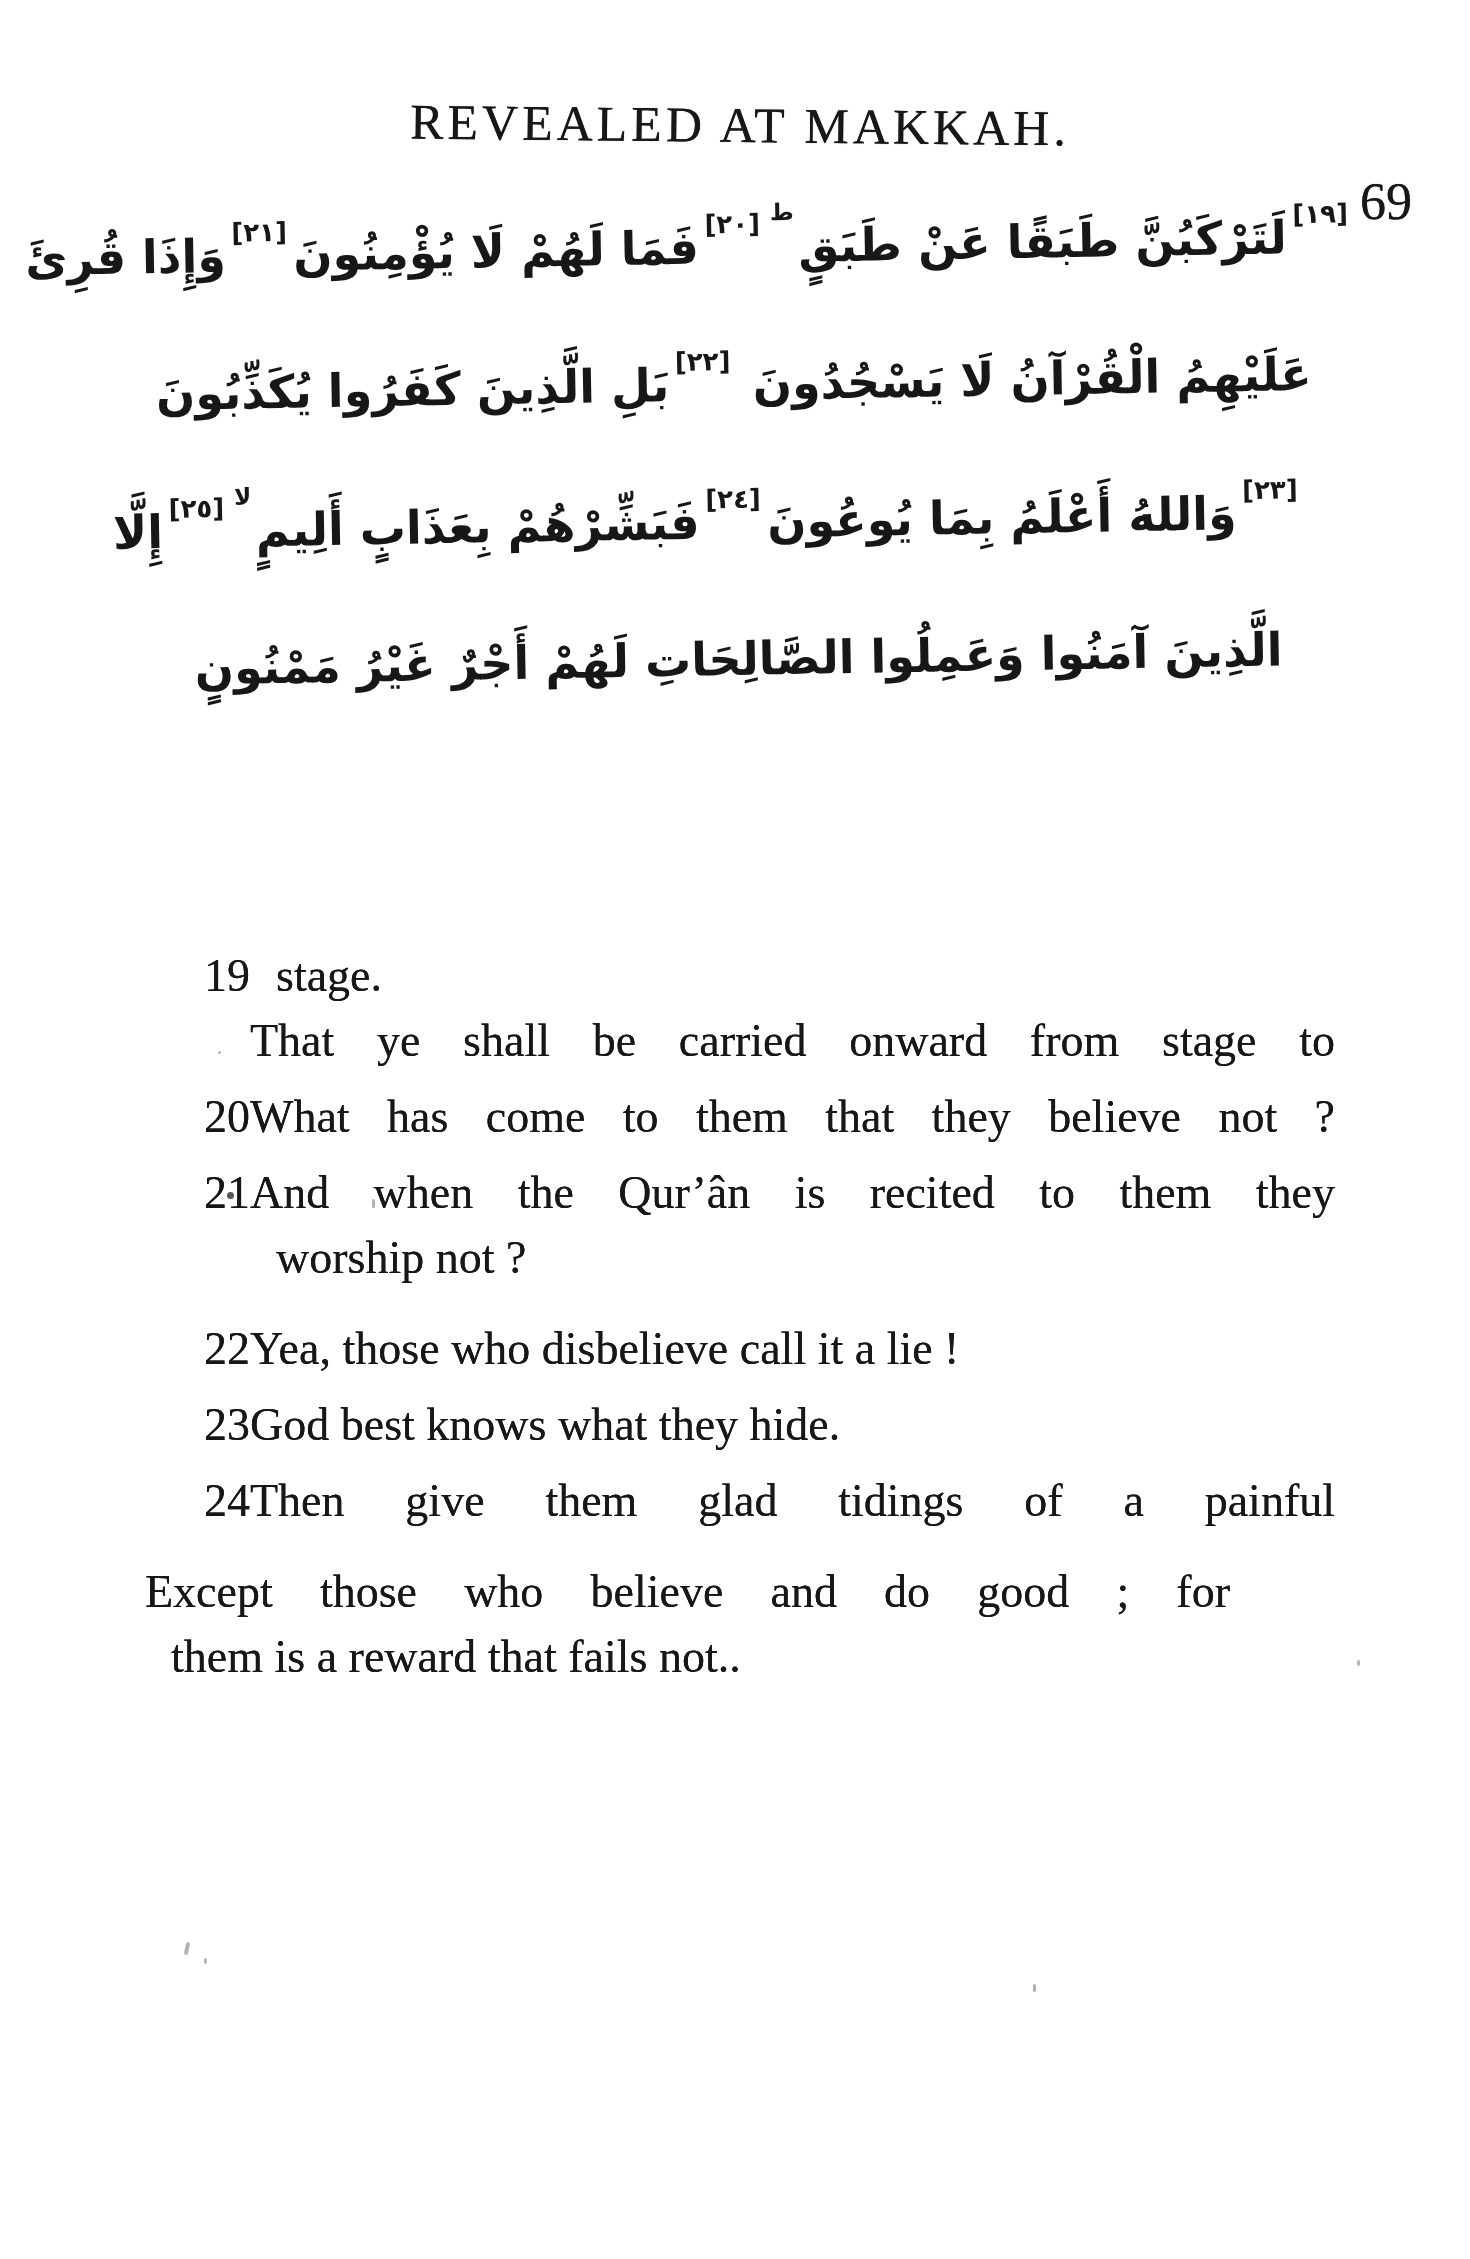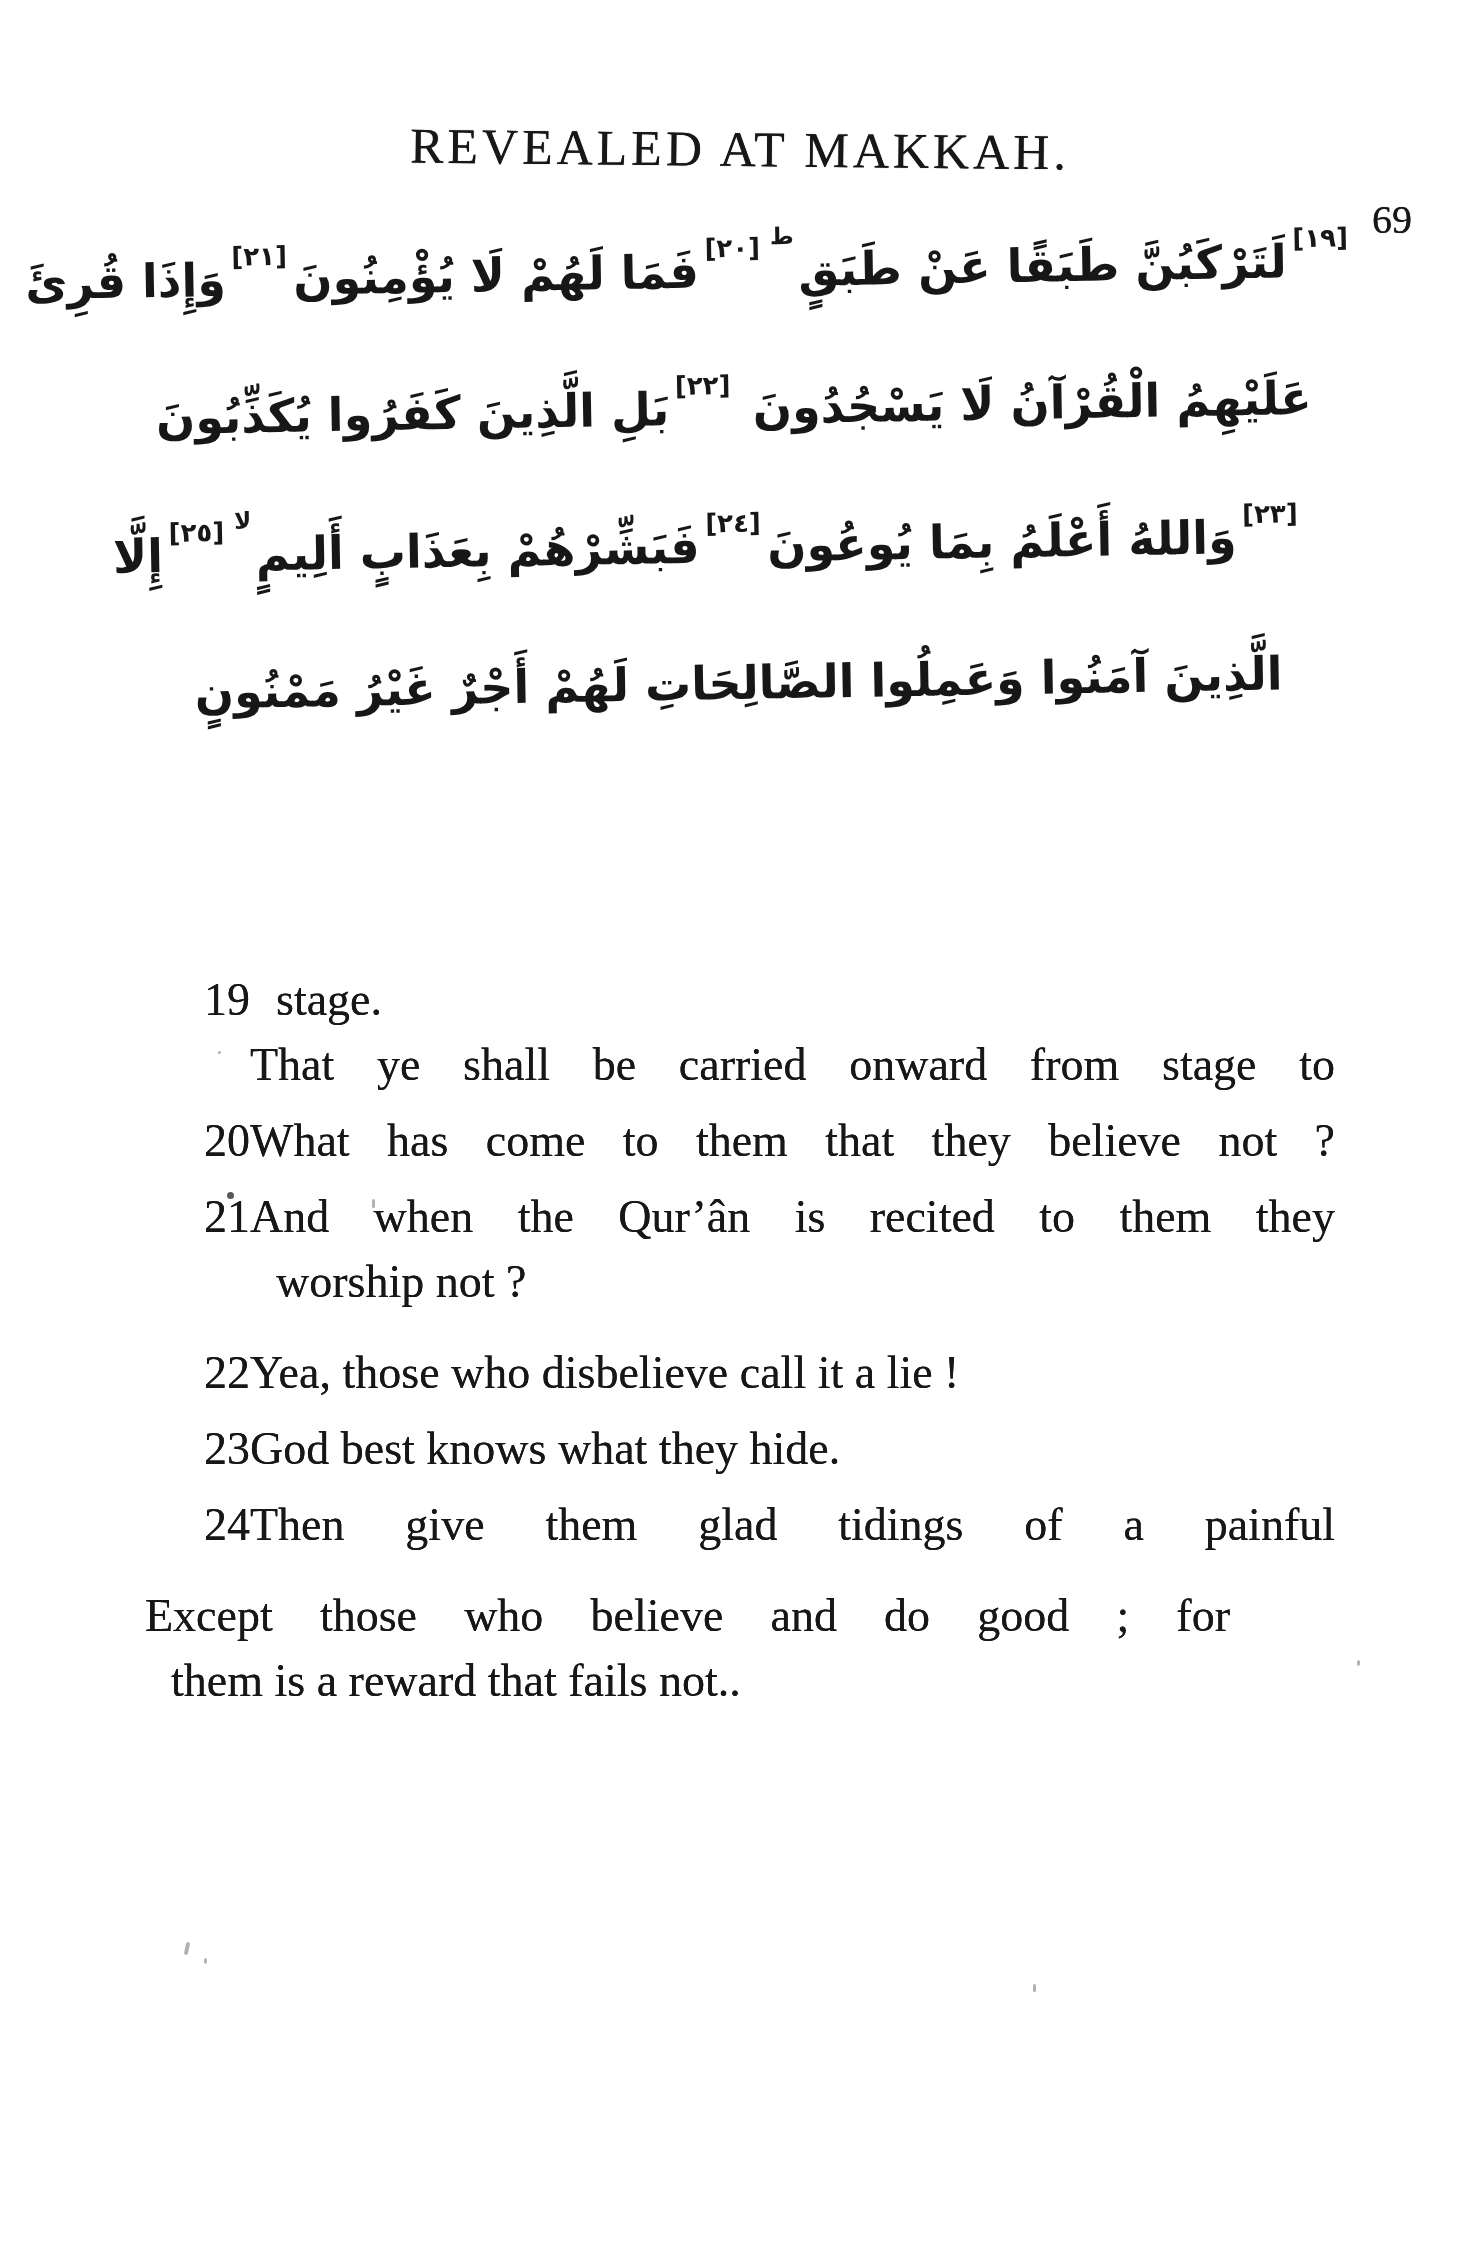--- a/index.html
+++ b/index.html
@@ -18,36 +18,36 @@
   .page {
     position: relative;
     width: 100%;
     height: 100%;
   }
 
   
   .runhead {
     position: relative;
     margin: 0 135px 0 145px;
-    padding-top: 120px;
+    padding-top: 96px;
     height: 78px;
   }
   .title {
     text-align: center;
     font-size: 50px;
     letter-spacing: 4px;
     white-space: nowrap;
     transform: rotate(0.6deg);
     text-shadow: 0 0 0.7px currentColor;
   }
   .pagenum {
     position: absolute;
-    top: 196px;
+    top: 172px;
     right: 58px;
-    font-size: 40px;
+    font-size: 52px;
     text-shadow: 0 0 0.7px currentColor;
   }
 
   
   .arabic {
     direction: rtl;
     margin: 38px 112px 0 112px;
     font-family: "DejaVu Sans", sans-serif;
     font-weight: bold;
     font-size: 46px;

